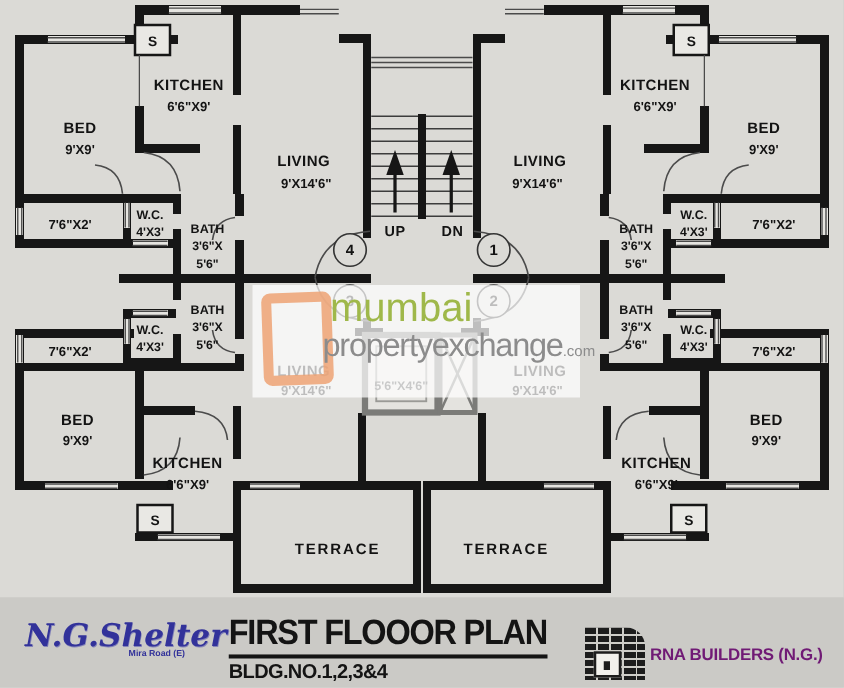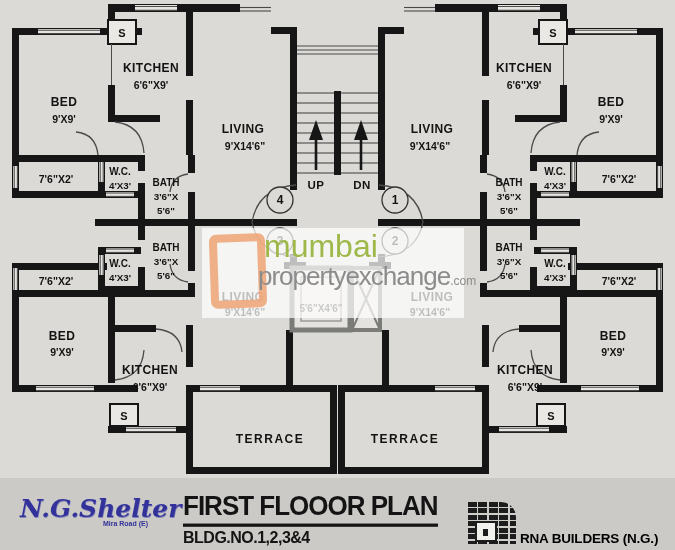--- a/index.html
+++ b/index.html
@@ -44,21 +44,21 @@
   .ng-script{font-family:"DejaVu Serif",serif;font-style:italic;font-weight:bold;font-size:25px;color:#32329a;text-shadow:.5px .5px 0 #8484b8;}
   .ng-sub{font-size:7px;font-weight:bold;color:#32329a;text-align:right;width:128px;margin-top:-3px;}
   .title-block{position:absolute;left:183px;top:11px;}
   .plan-title{display:inline-block;font-size:26px;font-weight:bold;letter-spacing:-1px;color:#141414;border-bottom:3px solid #141414;padding-bottom:1px;transform:scaleY(1.08);transform-origin:top left;}
   .plan-sub{font-size:16px;font-weight:bold;letter-spacing:-.5px;color:#141414;margin-top:5px;}
   .rna{position:absolute;left:468px;top:24px;}
   .rna-logo{position:absolute;left:0;top:0;width:48px;height:42px;background:#1d1d1d;border-radius:0 15px 0 0;
     background-image:repeating-linear-gradient(180deg,rgba(0,0,0,0) 0 5px,#cfcec9 5px 6.5px),repeating-linear-gradient(90deg,rgba(0,0,0,0) 0 9px,#cfcec9 9px 10.5px);}
   .rna-win{position:absolute;left:7px;top:19px;width:18px;height:17px;background:#f2f1ed;border:2px solid #1d1d1d;}
   .rna-dot{position:absolute;left:6px;top:6px;width:5px;height:7px;background:#1d1d1d;}
-  .rna-text{position:absolute;left:52px;top:29px;font-size:13.5px;font-weight:bold;color:#000000;white-space:nowrap;letter-spacing:-.2px;}
+  .rna-text{position:absolute;left:52px;top:14px;font-size:13.5px;font-weight:bold;color:#701a75;white-space:nowrap;letter-spacing:-.2px;}
 </style>
 </head>
 <body>
 
 <div id="stage">
 <svg width="675" height="550" viewBox="0 0 675 550">
   <rect x="0" y="0" width="675" height="550" fill="#cbcac6"></rect>
   <rect x="0" y="0" width="675" height="478" fill="#dbdad6"></rect>
 
   <g id="half">

